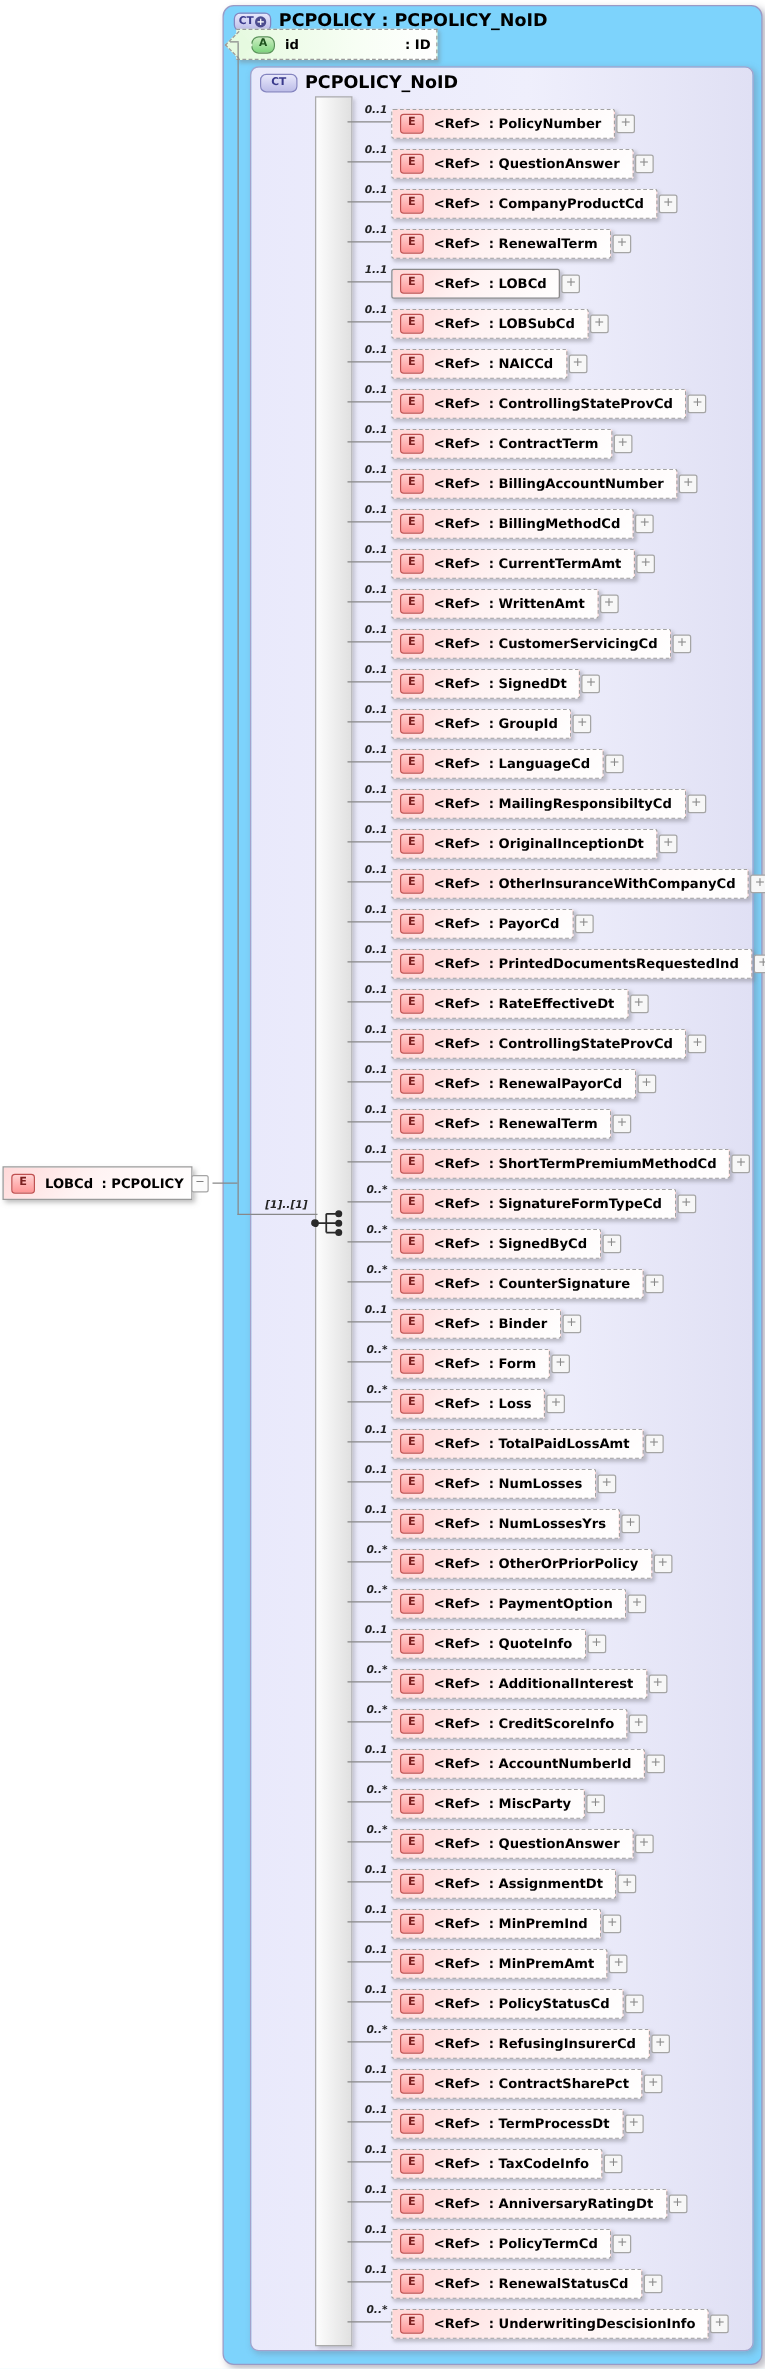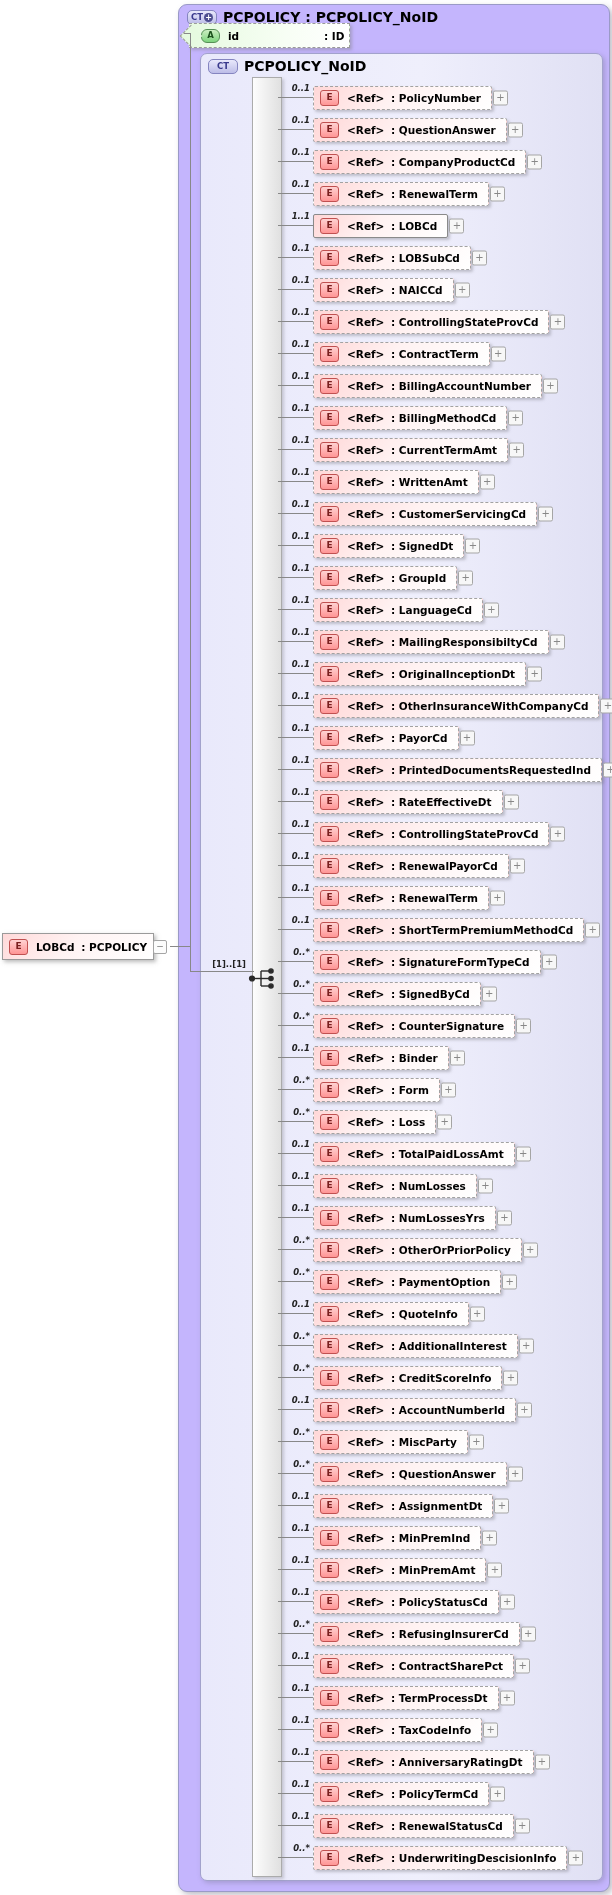--- a/index.html
+++ b/index.html
@@ -2,21 +2,21 @@
 <html><head>
 <meta charset="utf-8">
 <style>
   html,body{margin:0;padding:0;background:#ffffff;}
   body{width:612px;height:1895px;overflow:hidden;
        font-family:"DejaVu Sans","Liberation Sans",sans-serif;}
   #stage{position:relative;width:612px;height:1895px;}
 
   
   .outer-ct{position:absolute;left:178px;top:4px;width:430px;height:1886px;
-    background:#c4b5fd;border:1px solid #9a9ac6;border-radius:9px;
+    background:#7dd3fc;border:1px solid #9a9ac6;border-radius:9px;
     box-shadow:3px 3px 6px rgba(110,110,130,.45);}
   .outer-header{position:absolute;left:8px;top:4px;display:flex;align-items:center;gap:6px;}
   .inner-ct{position:absolute;left:21px;top:48px;width:401px;height:1826px;
     background:linear-gradient(to right,#e9e9fb 0%,#efeffc 55%,#e0e0f4 100%);
     border:1px solid #a2a2cc;border-radius:7px;
     box-shadow:2px 2px 5px rgba(110,110,130,.35);}
   .inner-header{position:absolute;left:7px;top:4px;display:flex;align-items:center;gap:6px;}
   .ct-title{font-size:14px;font-weight:bold;color:#000;white-space:nowrap;}
 
   
@@ -47,21 +47,21 @@
     background:#e6fae0;}
   .attr-name{font-size:10.5px;font-weight:bold;color:#000;margin-left:8px;width:48px;}
   .attr-type{font-size:10.5px;font-weight:bold;color:#000;white-space:nowrap;margin-left:48px;}
 
   
   .seq-bar{position:absolute;left:51px;top:23px;width:28px;height:1798px;
     background:linear-gradient(to right,#fdfdfd,#e0e0e0);
     border:1px solid #ababab;box-shadow:2px 2px 3px rgba(120,120,130,.35);}
   .seq-icon{position:absolute;left:248px;top:966px;width:30px;height:25px;z-index:6;}
   .seq-card{position:absolute;left:198px;top:959px;width:48px;text-align:right;
-    font-size:8.5px;font-weight:bold;color:#222;z-index:6;}
+    font-size:8.5px;font-weight:bold;font-style:italic;color:#222;z-index:6;}
 
   
   .line{position:absolute;background:#888;z-index:4;}
 
   
   .policy-el{position:absolute;left:2px;top:933px;width:152px;height:27px;z-index:7;
     display:flex;align-items:center;padding:0 6px;box-sizing:border-box;
     border:1px solid #9a9a9a;
     background:linear-gradient(135deg,#ffd9d9 0%,#fff3f3 45%,#ffffff 100%);
     box-shadow:2px 2px 4px rgba(120,120,120,.5);}

